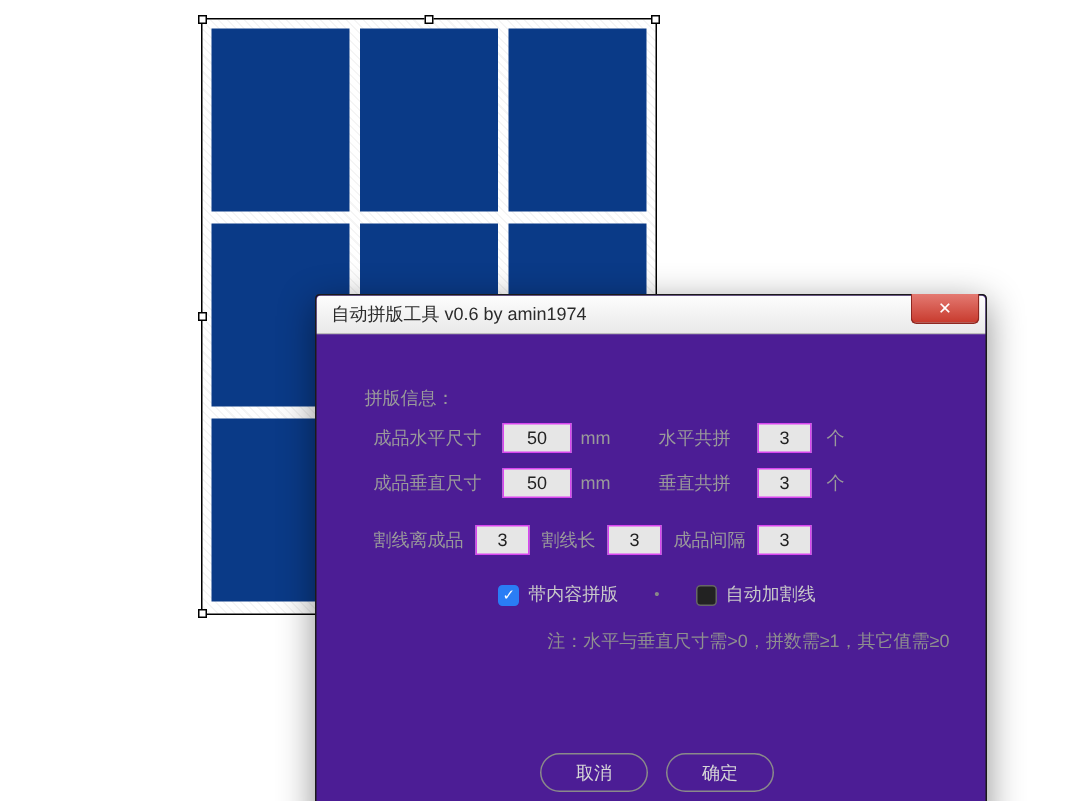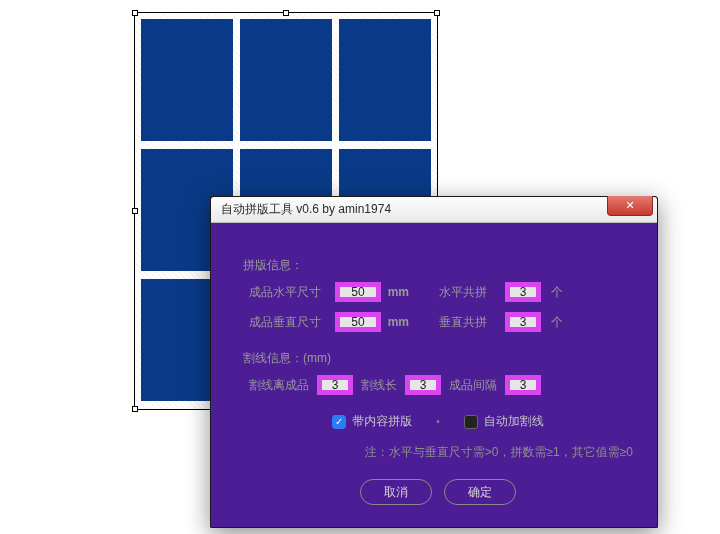--- a/index.html
+++ b/index.html
@@ -101,29 +101,29 @@
       margin-top: 20px;
     }
     .row {
       display: flex;
       align-items: center;
       gap: 6px;
       margin-bottom: 10px;
       padding-left: 6px;
     }
     .field-label { color: #9a9a9a; width: 80px; flex: none; }
-    .unit { width: 22px; color: #9a9a9a; text-align: right; flex: none; font-weight: bold; }
+    .unit { width: 22px; color: #9a9a9a; text-align: left; flex: none; }
     .gap { width: 18px; flex: none; }
     .label2 { color: #9a9a9a; width: 60px; flex: none; text-align: left; }
     .tail-unit { color: #9a9a9a; margin-left: 4px; }
     .num-input {
       width: 46px;
       height: 20px;
       background: #e6e6e6;
-      border: 5px solid #d946ef;
+      border: 1px solid #d946ef;
       color: #222;
       text-align: center;
       font-size: 12px;
       flex: none;
     }
     .num-input.small { width: 36px; }
 
     .divider-row {
       margin-top: 18px;
     }
@@ -175,20 +175,21 @@
     }
     .pill-btn {
       width: 72px;
       height: 26px;
       border: 1px solid #8a8a8a;
       background: transparent;
       color: #d6d6d6;
       border-radius: 13px;
       font-size: 12px;
       cursor: pointer;
+      margin-top: 48px;
     }
 
     .cbx-wrap { display:flex; align-items:center; gap:6px; cursor:pointer; }
   </style>
 </head>
 <body>
 
 <div class="artboard">
   <div class="handle h-nw"></div>
   <div class="handle h-n"></div>
@@ -235,21 +236,20 @@
       <span class="field-label">成品垂直尺寸</span>
       <input class="num-input" value="50" style="">
       <span class="unit">mm</span>
       <span class="gap"></span>
       <span class="label2">垂直共拼</span>
       <input class="num-input small" value="3" style="">
       <span class="tail-unit">个</span>
     </div>
 
     <div class="divider-row">
-      <div class="cutline-title">割线信息：(mm)</div>
       <div class="triple-row">
         <span class="lab">割线离成品</span>
         <input class="num-input small" value="3" style="">
         <span class="lab">割线长</span>
         <input class="num-input small" value="3" style="">
         <span class="lab">成品间隔</span>
         <input class="num-input small" value="3" style="">
       </div>
     </div>
 

